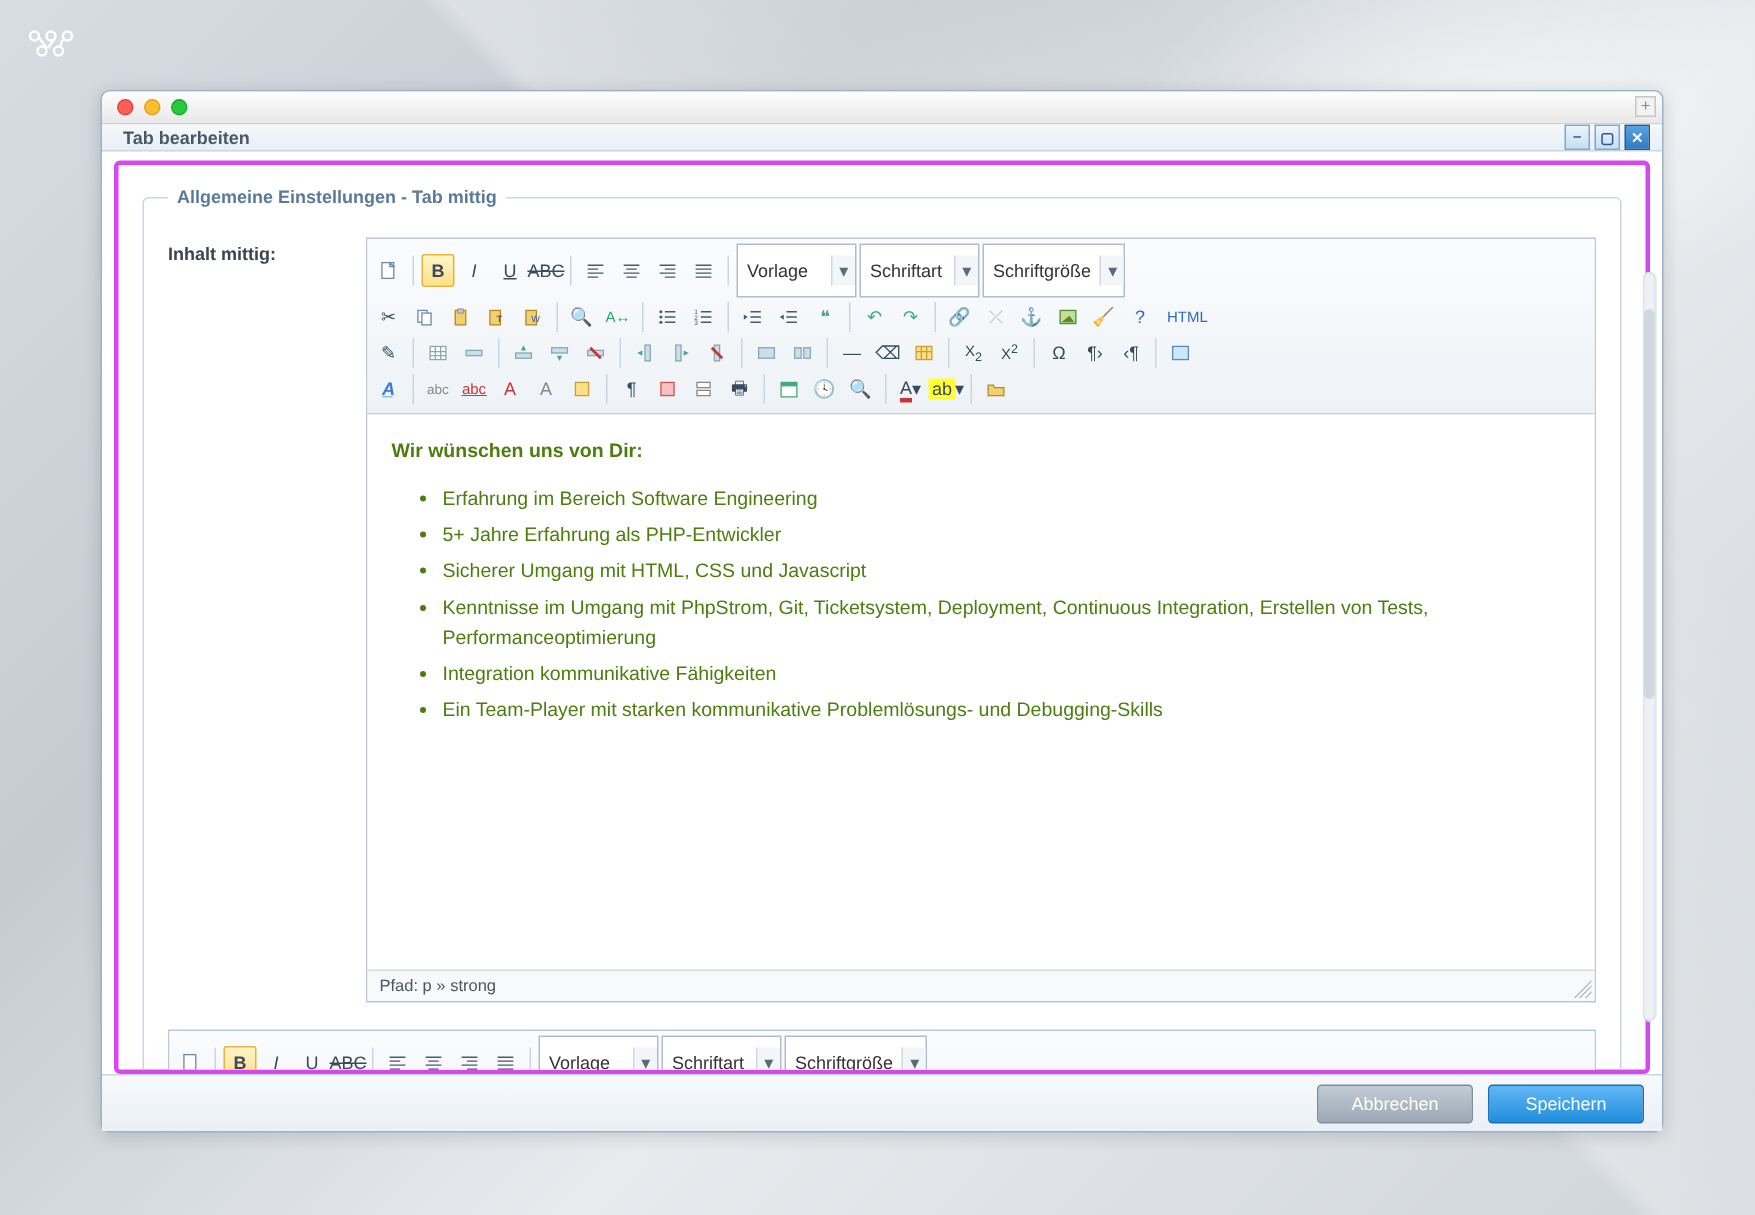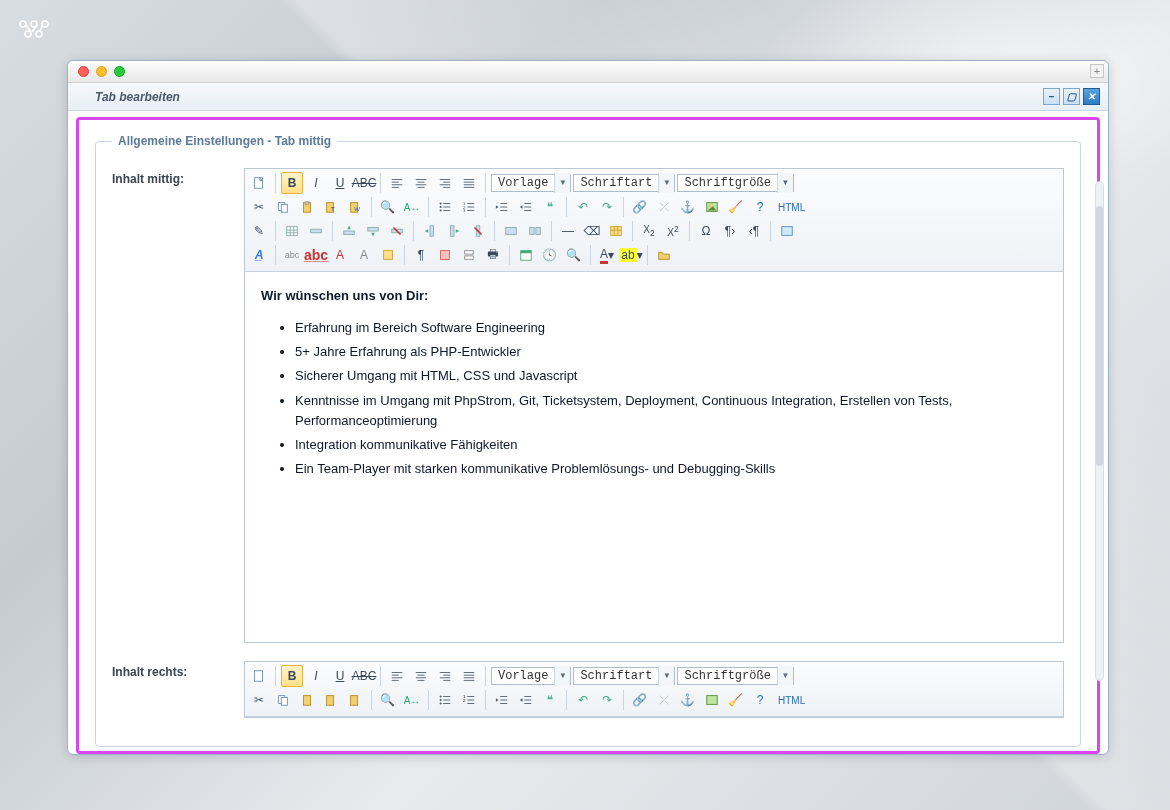--- a/index.html
+++ b/index.html
@@ -47,26 +47,26 @@
 .tl.red { background:#ff5f56; border:1px solid #e0443e; }
 .tl.yellow { background:#ffbd2e; border:1px solid #dea123; }
 .tl.green { background:#27c93f; border:1px solid #1aab29; }
 .titlebar .plus {
   position:absolute; right:4px; top:3px;
   width:14px; height:14px; border:1px solid #c6c6c6; background:#f2f2f2;
   font-size:11px; line-height:12px; text-align:center; color:#888;
 }
 
 .header {
-  height: 28px;
+  height: 18px;
   background: linear-gradient(#f7f9fb, #e6eef6);
   border-bottom: 1px solid #c8d5e3;
   display:flex; align-items:center; justify-content:space-between;
-  padding: 0 8px 0 27px;
-  font-weight: bold; color:#4a5968;font-style:italic;
+  padding: 0 8px 0 14px;
+  font-weight: bold; color:#4a5968;
 }
 .hdr-ctrls { display:flex; gap:3px; }
 .hdr-btn {
   width:17px; height:17px; border:1px solid #7ea6cc;
   background:linear-gradient(#eaf4fd,#c8def3);
   display:flex; align-items:center; justify-content:center;
   font-size:10px; color:#2b5b87; cursor:pointer;
 }
 .hdr-btn.close { background:linear-gradient(#5aa3e0,#2f7cc4); border-color:#1f5d97; color:#fff; font-weight:bold; }
 
@@ -110,31 +110,31 @@
   width:22px; height:22px;
   border:1px solid transparent;
   display:inline-flex; align-items:center; justify-content:center;
   font-size:12px; color:#3a4a5c; cursor:pointer;
   border-radius:2px;
 }
 .tbtn.active { background:linear-gradient(#fff4c9,#ffe089); border-color:#e4b43e; }
 .tbtn svg { width:14px; height:14px; }
 .sep { width:1px; height:20px; background:#cbd5df; margin:0 3px; }
 .dd {
-  height:18px; border:1px solid #aebccb;
+  height:36px; border:1px solid #aebccb;
   display:inline-flex; align-items:center; background:#fff;
-  font-size:12px; color:#333;font-family:Liberation Mono, monospace;
+  font-size:12px; color:#333;
 }
 .dd .ddlabel { padding:0 6px; min-width:62px; }
 .dd .ddarrow { width:16px; border-left:1px solid #cdd8e3; text-align:center; color:#5a6b7c; background:#f3f6f9; line-height:20px; }
 .dd.wide .ddlabel { min-width:70px; }
 
 .content {
   background:#fff; padding:14px 16px; min-height:370px;
-  font-size:13px; color:#0f172a; line-height:1.55;
+  font-size:13px; color:#4d7c0f; line-height:1.55;
 }
 .content .heading { font-weight:bold; margin-bottom:12px; }
 .content ul { padding-left:34px; list-style:disc; }
 .content li { margin-bottom:4px; }
 
 .path {
   border-top:1px solid #d5dde5;
   background:#f7f9fb;
   padding:4px 8px; font-size:11px; color:#4a5560;
   position:relative;
@@ -480,21 +480,21 @@
 
               <div class="tool-row">
                 <span class="tbtn">
                     <span style="color:#3a7bd5; font-style:italic; font-weight:bold;">A̲</span>
                   </span>
                 <span class="sep"></span>
                 <span class="tbtn">
                     <span style="font-size:9px; color:#888;">abc</span>
                   </span>
                 <span class="tbtn">
-                    <span style="font-size:14px; color:#c33;font-weight:bold;">a̲b̲c̲</span>
+                    <span style="font-size:10px; color:#c33;">a̲b̲c̲</span>
                   </span>
                 <span class="tbtn">
                     <span style="color:#c33;">A</span>
                   </span>
                 <span class="tbtn">
                     <span style="color:#888;">A</span>
                   </span>
                 <span class="tbtn">
                     <svg viewBox="0 0 16 16">
                       <rect x="3" y="3" width="10" height="10" fill="#ffe089" stroke="#c9a030"></rect>
@@ -539,25 +539,28 @@
               <ul>
                 <li>Erfahrung im Bereich Software Engineering</li>
                 <li>5+ Jahre Erfahrung als PHP-Entwickler</li>
                 <li>Sicherer Umgang mit HTML, CSS und Javascript</li>
                 <li>Kenntnisse im Umgang mit PhpStrom, Git, Ticketsystem, Deployment, Continuous Integration, Erstellen von Tests, Performanceoptimierung</li>
                 <li>Integration kommunikative Fähigkeiten</li>
                 <li>Ein Team-Player mit starken kommunikative Problemlösungs- und Debugging-Skills</li>
               </ul>
             </div>
 
+            <div class="path">
+              <span>Pfad: p » strong</span>
+              <div class="resize"></div>
+            </div>
           </div>
         </div>
 
         <div class="row">
-          <div class="label">Inhalt rechts:</div>
           <div class="editor short">
             <div class="toolbar">
               <div class="tool-row">
                 <span class="tbtn">
                     <svg viewBox="0 0 16 16">
                       <rect x="3" y="2" width="9" height="12" fill="#fff" stroke="#6a8bab"></rect>
                     </svg>
                   </span>
                 <span class="sep"></span>
                 <span class="tbtn active">
@@ -700,13 +703,17 @@
         </div>
 
       </fieldset>
     </div>
   </div>
 
   <div class="scrollbar">
     <div class="thumb"></div>
   </div>
 
+  <div class="footer">
+    <button class="btn secondary">Abbrechen</button>
+    <button class="btn primary">Speichern</button>
+  </div>
 </div>
 
 </body></html>

